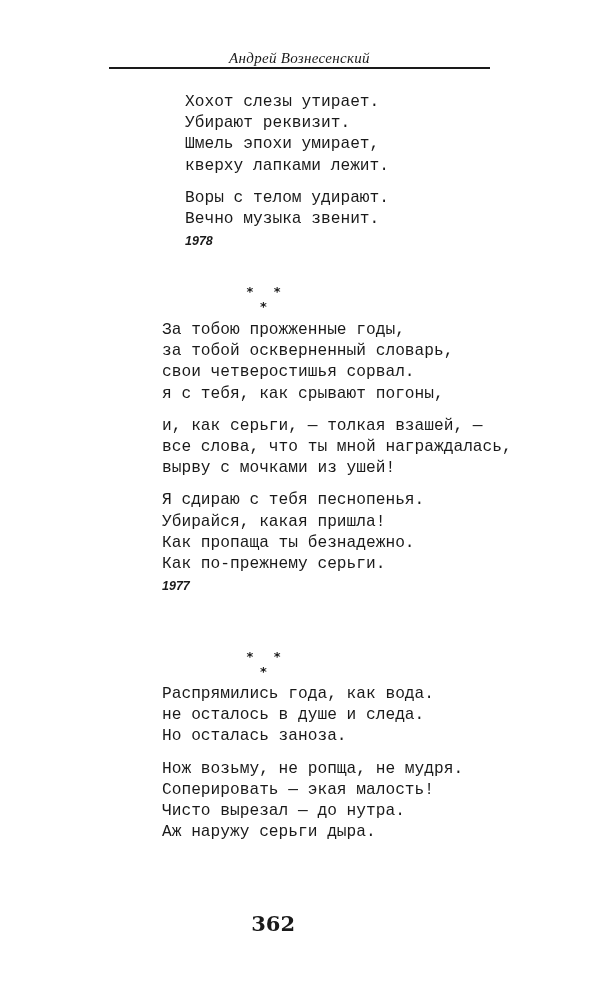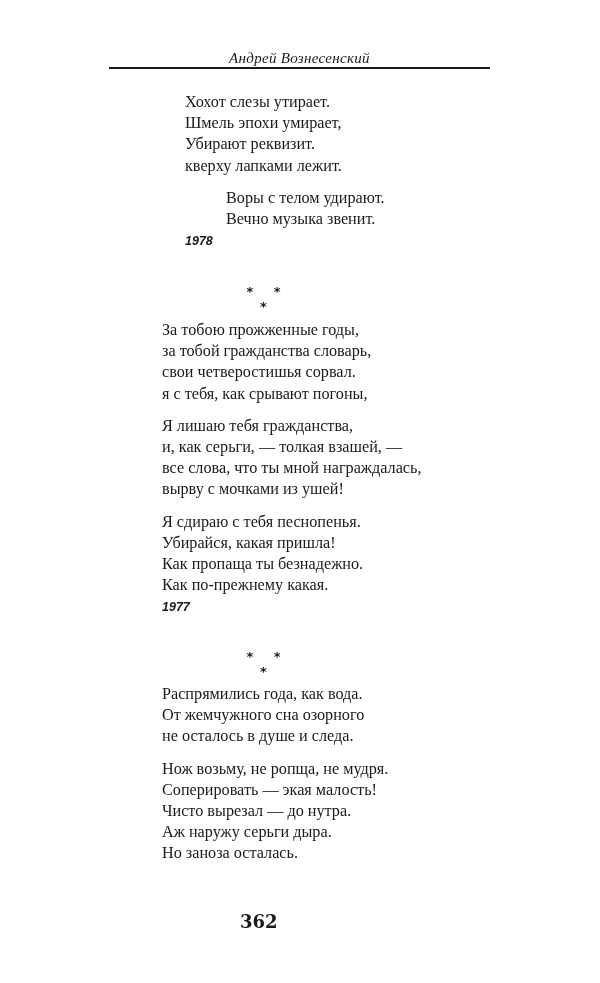--- a/index.html
+++ b/index.html
@@ -43,20 +43,21 @@
     background: #1a1a1a;
   }
   .poem {
     position: absolute;
     font-family: "Liberation Serif", "DejaVu Serif", serif;
     font-size: 16.2px;
     line-height: 21.2px;
   }
   .stanza {
     margin: 0 0 11px 0;
+    font-family: Liberation Mono, monospace;
   }
   .line {
     display: block;
     white-space: nowrap;
   }
   .year {
     display: block;
     font-family: "Liberation Sans", "DejaVu Sans", sans-serif;
     font-style: italic;
     font-size: 12.5px;
@@ -72,82 +73,80 @@
     font-family: "DejaVu Sans", sans-serif;
     font-weight: bold;
     font-size: 13px;
     letter-spacing: 8px;
   }
   .page-number {
     position: absolute;
     left: 240px;
     width: 55px;
     top: 911px;
-    text-align: left;
+    text-align: right;
     font-family: "DejaVu Serif", "Liberation Serif", serif;
-    font-size: 18px;
+    font-size: 21px;
     font-weight: bold;
   }
 </style>
 </head>
 <body>
 
 <div class="page">
 
   <div class="running-head">Андрей Вознесенский</div>
   <div class="head-rule"></div>
 
   <div class="poem" style="left:185px; top:92px;">
     <div class="stanza">
       <span class="line">Хохот слезы утирает.</span>
+      <span class="line">Убирают реквизит.</span>
       <span class="line">Шмель эпохи умирает,</span>
-      <span class="line">Убирают реквизит.</span>
       <span class="line">кверху лапками лежит.</span>
     </div>
-    <div class="stanza" style="margin-bottom:4px;margin-left:41px;">
+    <div class="stanza" style="margin-bottom:4px;">
       <span class="line">Воры с телом удирают.</span>
       <span class="line">Вечно музыка звенит.</span>
     </div>
     <span class="year">1978</span>
   </div>
 
   <div class="separator" style="top:284px;">* * *</div>
   <div class="poem" style="left:162px; top:320px;">
     <div class="stanza">
       <span class="line">За тобою прожженные годы,</span>
-      <span class="line">за тобой гражданства словарь,</span>
+      <span class="line">за тобой оскверненный словарь,</span>
       <span class="line">свои четверостишья сорвал.</span>
       <span class="line">я с тебя, как срывают погоны,</span>
     </div>
     <div class="stanza">
-      <span class="line">Я лишаю тебя гражданства,</span>
       <span class="line">и, как серьги, — толкая взашей, —</span>
       <span class="line">все слова, что ты мной награждалась,</span>
       <span class="line">вырву с мочками из ушей!</span>
     </div>
     <div class="stanza" style="margin-bottom:4px;">
       <span class="line">Я сдираю с тебя песнопенья.</span>
       <span class="line">Убирайся, какая пришла!</span>
       <span class="line">Как пропаща ты безнадежно.</span>
-      <span class="line">Как по-прежнему какая.</span>
+      <span class="line">Как по-прежнему серьги.</span>
     </div>
     <span class="year">1977</span>
   </div>
 
   <div class="separator" style="top:649px;">* * *</div>
   <div class="poem" style="left:162px; top:684px;">
     <div class="stanza">
       <span class="line">Распрямились года, как вода.</span>
-      <span class="line">От жемчужного сна озорного</span>
       <span class="line">не осталось в душе и следа.</span>
+      <span class="line">Но осталась заноза.</span>
     </div>
     <div class="stanza" style="margin-bottom:4px;">
       <span class="line">Нож возьму, не ропща, не мудря.</span>
       <span class="line">Соперировать — экая малость!</span>
       <span class="line">Чисто вырезал — до нутра.</span>
       <span class="line">Аж наружу серьги дыра.</span>
-      <span class="line">Но заноза осталась.</span>
     </div>
   </div>
 
   <div class="page-number">362</div>
 
 </div>
 
 </body></html>

